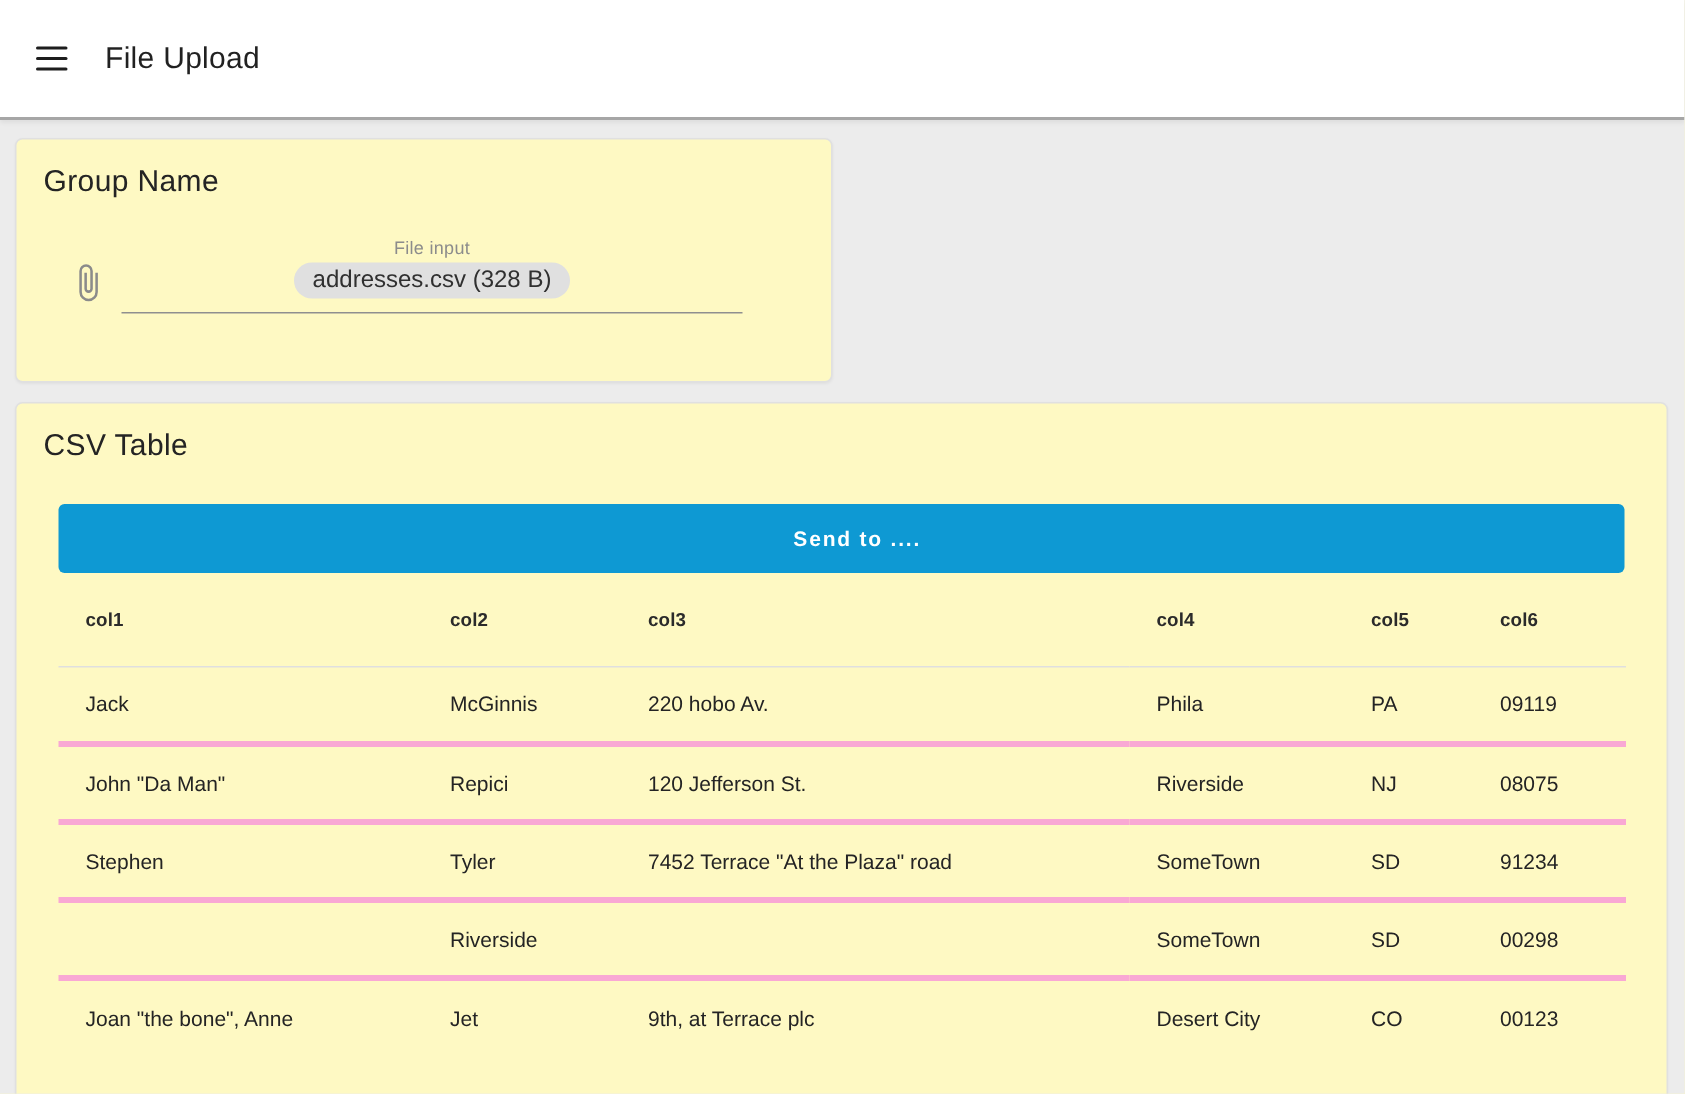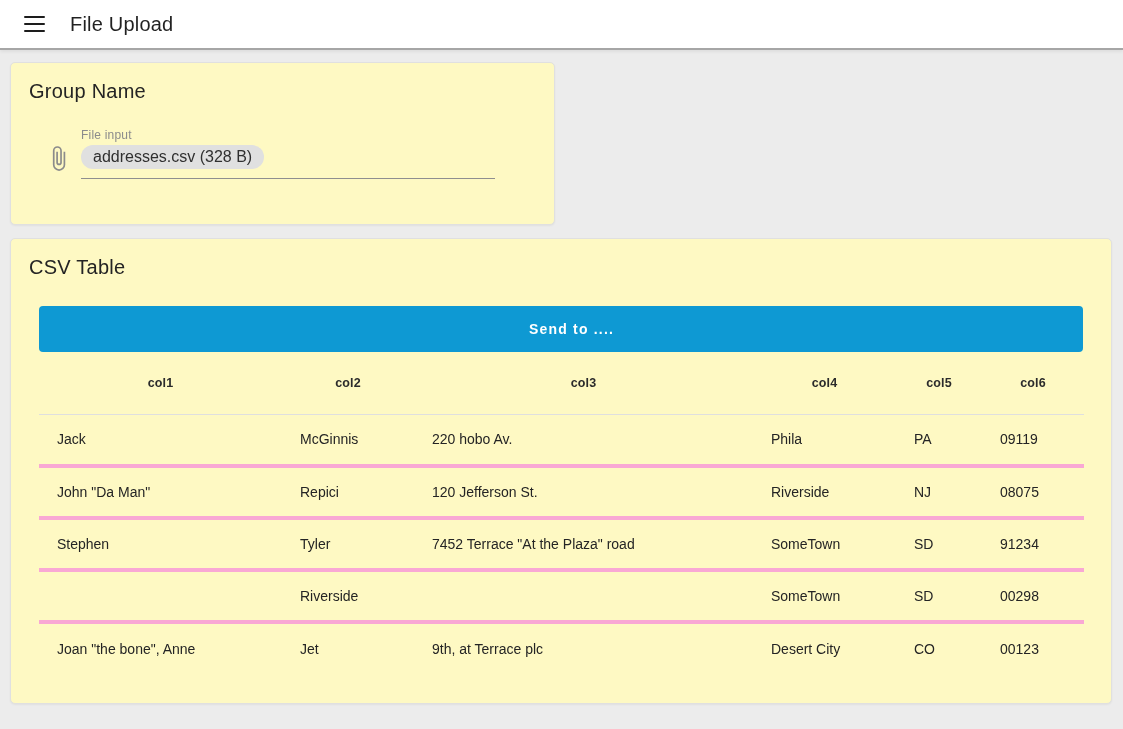--- a/index.html
+++ b/index.html
@@ -9,21 +9,21 @@
     width: 1123px;
     height: 729px;
     overflow: hidden;
     background: #ececec;
     font-family: "Liberation Sans", sans-serif;
     color: rgba(0,0,0,.87);
   }
 
   
   .app-bar {
-    height: 50px;
+    height: 80px;
     background: #ffffff;
     display: flex;
     align-items: center;
     border-bottom: 2px solid #a6a6a6;
     box-shadow: 0 2px 3px rgba(0,0,0,.06);
   }
   .menu-btn {
     margin-left: 18px;
     width: 32px;
     height: 32px;
@@ -72,20 +72,21 @@
   
   .upload-card {
     width: 545px;
     height: 163px;
     margin-bottom: 13px;
   }
   .file-row {
     display: flex;
     align-items: flex-start;
     margin: 25px 0 0 34px;
+    text-align: center;
   }
   .clip { margin-top: 17px; line-height: 0; }
   .clip svg { width: 27px; height: 27px; fill: #8b8b8b; }
   .file-input { margin-left: 9px; width: 414px; }
   .file-label {
     font-size: 12px;
     color: #8c8c8c;
     letter-spacing: .2px;
     margin-bottom: 3px;
   }
@@ -129,21 +130,21 @@
   }
   .table-wrap { margin: 0 28px; }
   table.csv-table {
     width: 100%;
     border-collapse: collapse;
     table-layout: fixed;
   }
   .csv-table th {
     height: 62px;
     padding: 8px 18px;
-    text-align: center;
+    text-align: left;
     vertical-align: middle;
     font-size: 12.5px;
     font-weight: 700;
     letter-spacing: .1px;
     color: #2b2b2b;
     border-bottom: 1px solid #dfdfdf;
     overflow: hidden;
     white-space: nowrap;
   }
   .csv-table td {

